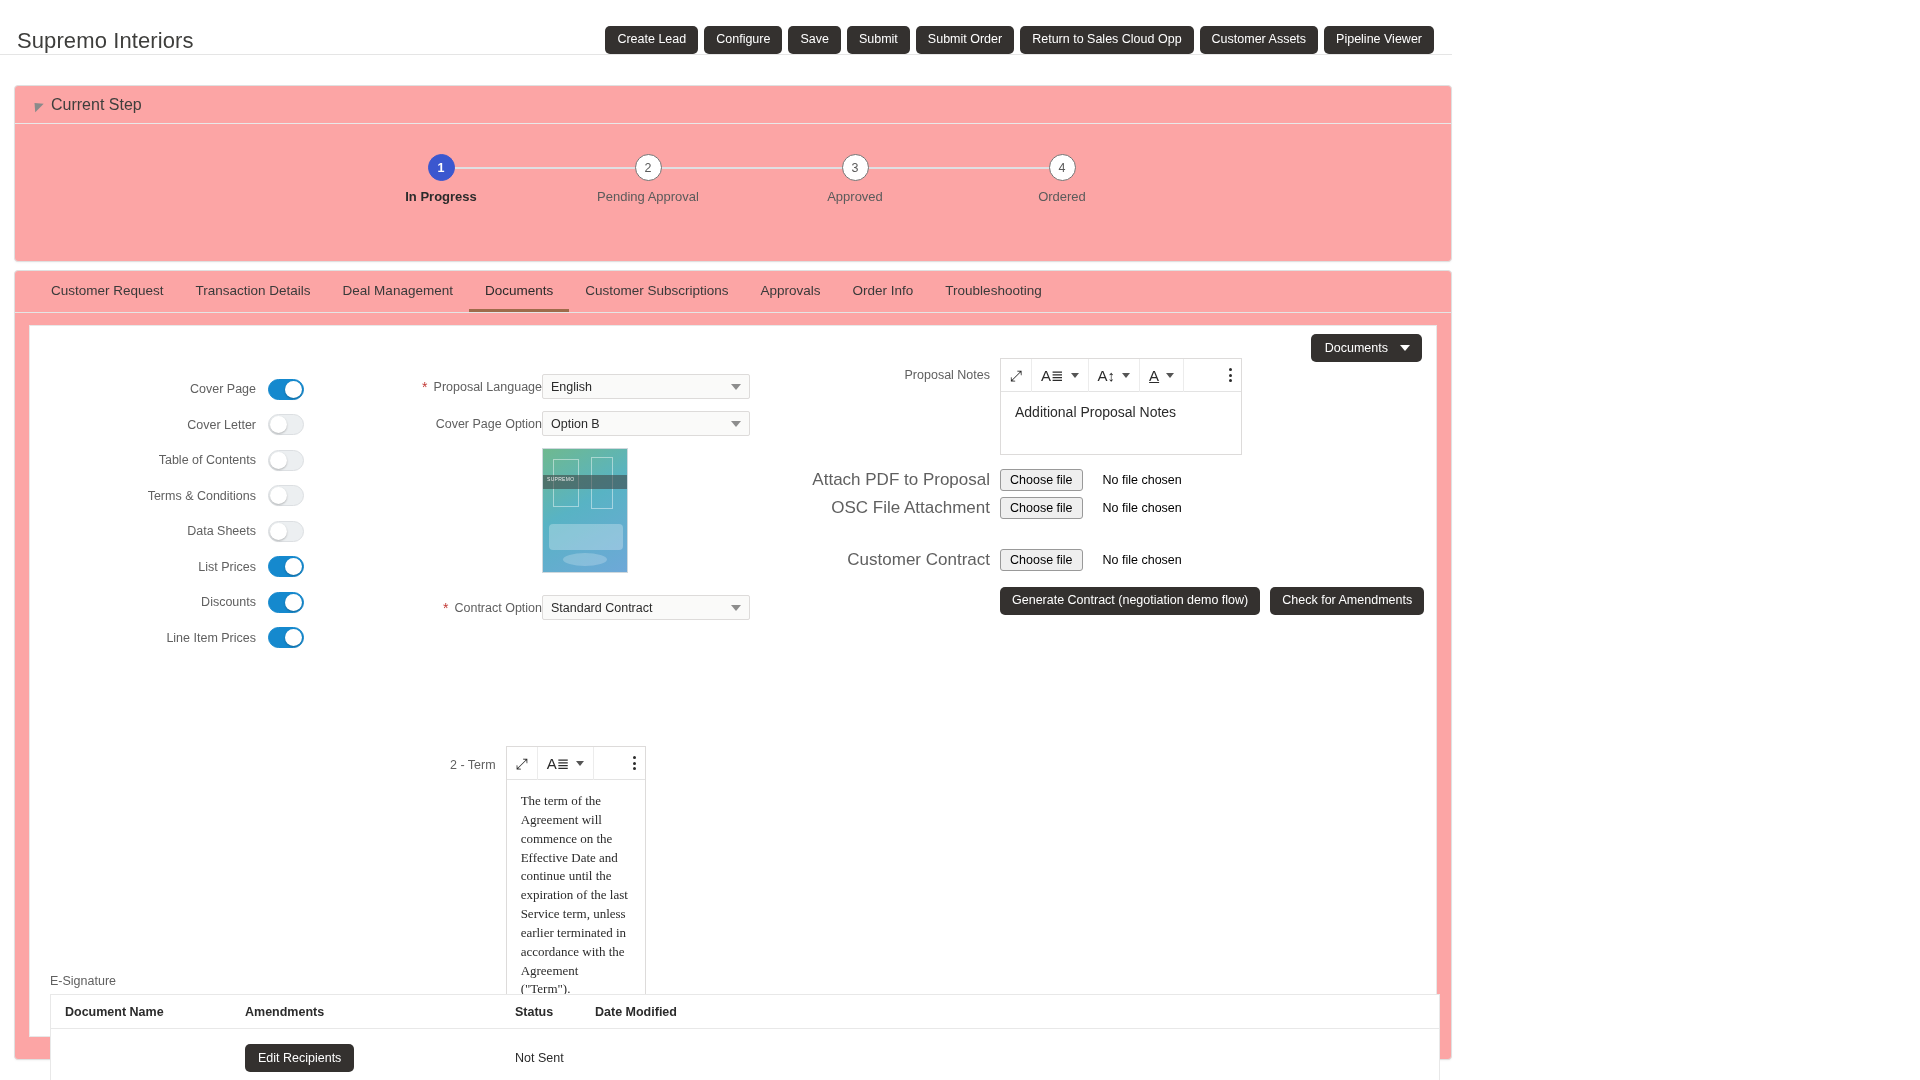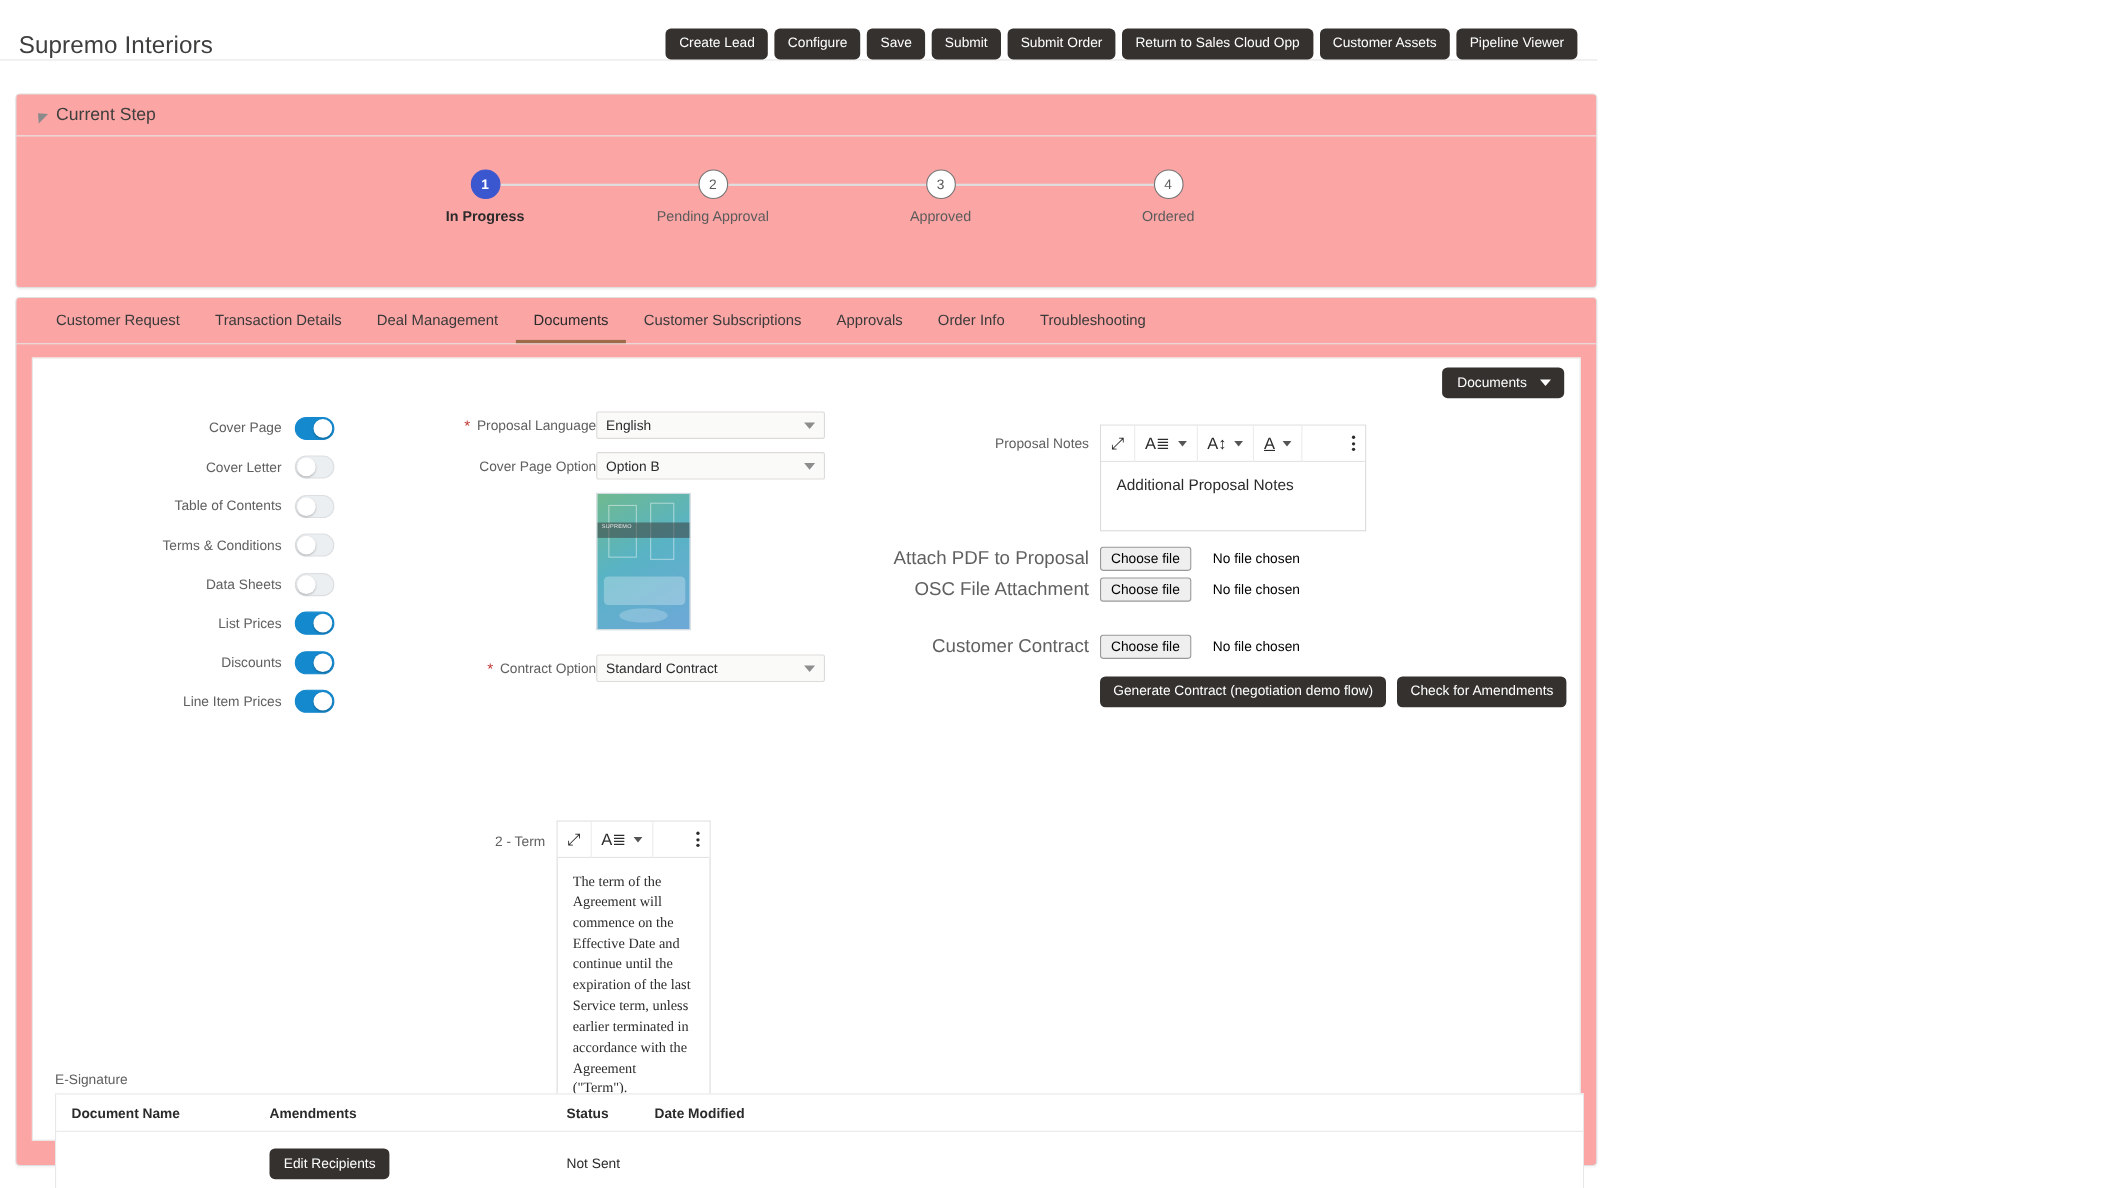--- a/index.html
+++ b/index.html
@@ -155,21 +155,21 @@
   .thumb .sofa {
     position:absolute; left:6px; bottom:22px; width:74px; height:26px;
     background:rgba(255,255,255,.28); border-radius:4px;
   }
   .thumb .table {
     position:absolute; left:20px; bottom:6px; width:44px; height:13px;
     background:rgba(255,255,255,.22); border-radius:50%;
   }
 
   
-  .right { position:absolute; left:740px; top:60px; width:680px; }
+  .right { position:absolute; left:740px; top:32px; width:680px; }
   .rte-row { display:flex; align-items:flex-start; }
   .rte-label {
     font-size:12.5px; color:#606060; white-space:nowrap;
     width:220px; text-align:right; margin-right:10px; padding-top:10px;
   }
   .rte { border:1px solid #dddbda; width:242px; background:#fff; }
   .rte-toolbar {
     height:33px; display:flex; align-items:center;
     border-bottom:1px solid #e3e3e3; background:#fff;
   }

